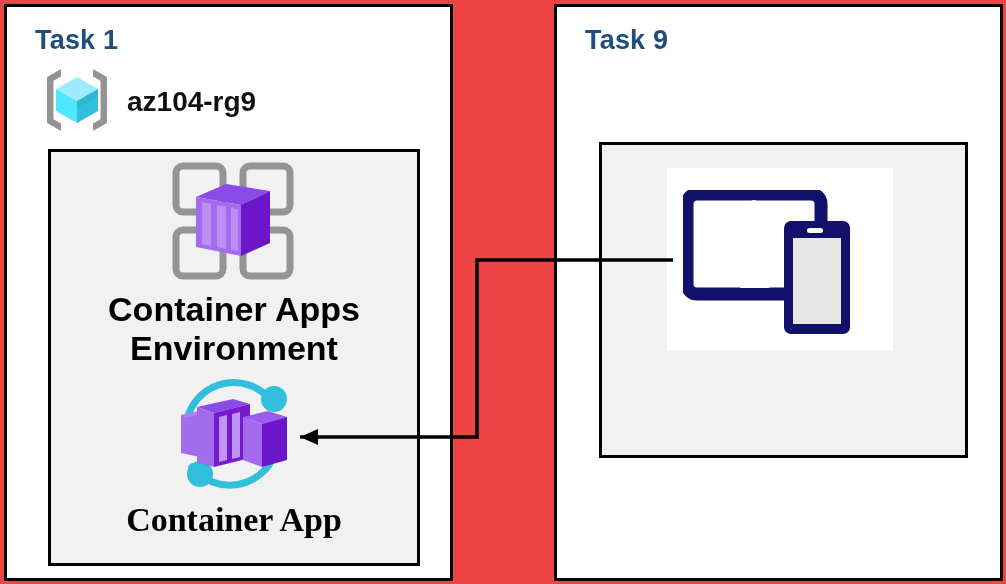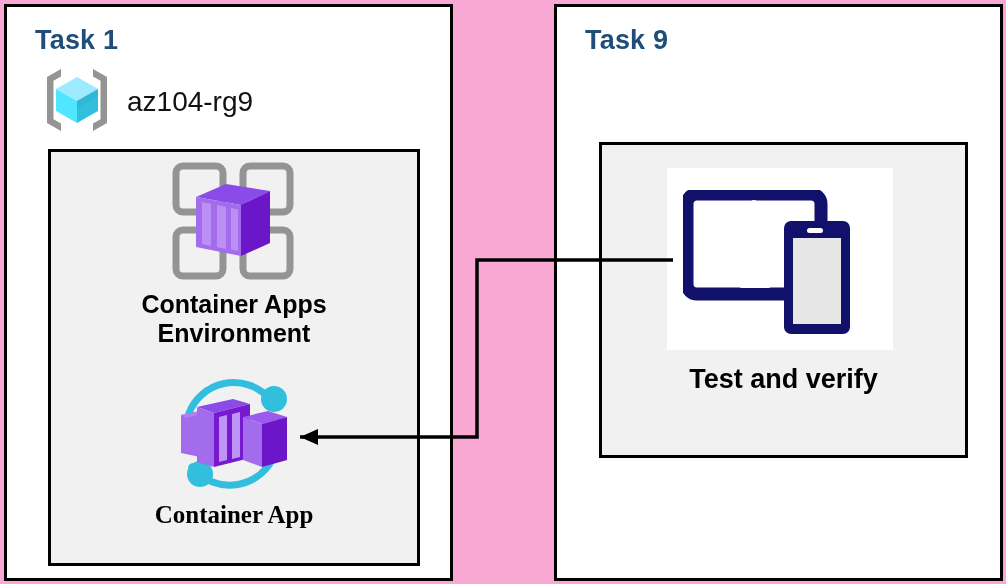--- a/index.html
+++ b/index.html
@@ -7,21 +7,21 @@
     padding: 0;
     background: #ffffff;
   }
   body {
     font-family: "Liberation Sans", sans-serif;
   }
   #canvas {
     position: relative;
     width: 1006px;
     height: 584px;
-    background: #f9a8d4;
+    background: #ef4444;
     overflow: hidden;
   }
 
   
   .task-panel {
     position: absolute;
     background: #ffffff;
     border: 3px solid #000000;
     box-sizing: border-box;
   }
@@ -53,35 +53,35 @@
   #rg-row {
     position: absolute;
     left: 34px;
     top: 58px;
     display: flex;
     align-items: center;
     gap: 14px;
   }
   #rg-name {
     font-size: 28px;
-    font-weight: normal;
+    font-weight: bold;
     color: #111111;
     white-space: nowrap;
   }
 
   
   .icon-wrap { position: absolute; }
   #env-icon-wrap  { left: 162px; top: 152px; }
   #app-icon-wrap  { left: 160px; top: 368px; }
 
   
   .node-label {
     position: absolute;
     text-align: center;
-    font-size: 25px;
+    font-size: 34px;
     font-weight: bold;
     color: #000000;
     line-height: 1.14;
     white-space: pre-line;
   }
   #env-label  { left: 41px;  top: 283px; width: 372px; }
   #app-label  { left: 41px;  top: 494px; width: 372px; font-family: Liberation Serif, serif; }
   #test-label { left: 599px; top: 364px; width: 369px; font-size: 27px; }
 
   
@@ -198,20 +198,19 @@
       <rect x="4" y="4" width="134" height="100" rx="10" fill="none" stroke="#11106B" stroke-width="13"></rect>
       <circle cx="71" cy="13" r="3" fill="#ffffff"></circle>
       <rect x="56" y="92" width="32" height="6" rx="3" fill="#ffffff"></rect>
 
       <rect x="101" y="31" width="66" height="113" rx="7" fill="#11106B"></rect>
       <rect x="110" y="48" width="48" height="86" fill="#E6E6E6"></rect>
       <rect x="124" y="38" width="16" height="5" rx="2.5" fill="#ffffff"></rect>
     </svg>
   </div>
 
-  <div class="node-label" id="test-label">Test and verify</div>
 
   <svg id="connector" viewBox="0 0 1006 584">
     <polyline points="673,260 477,260 477,437 300,437" fill="none" stroke="#000000" stroke-width="3.5"></polyline>
     <polygon points="300,437 318,429 318,445" fill="#000000"></polygon>
   </svg>
 
 </div>
 
 </body></html>

